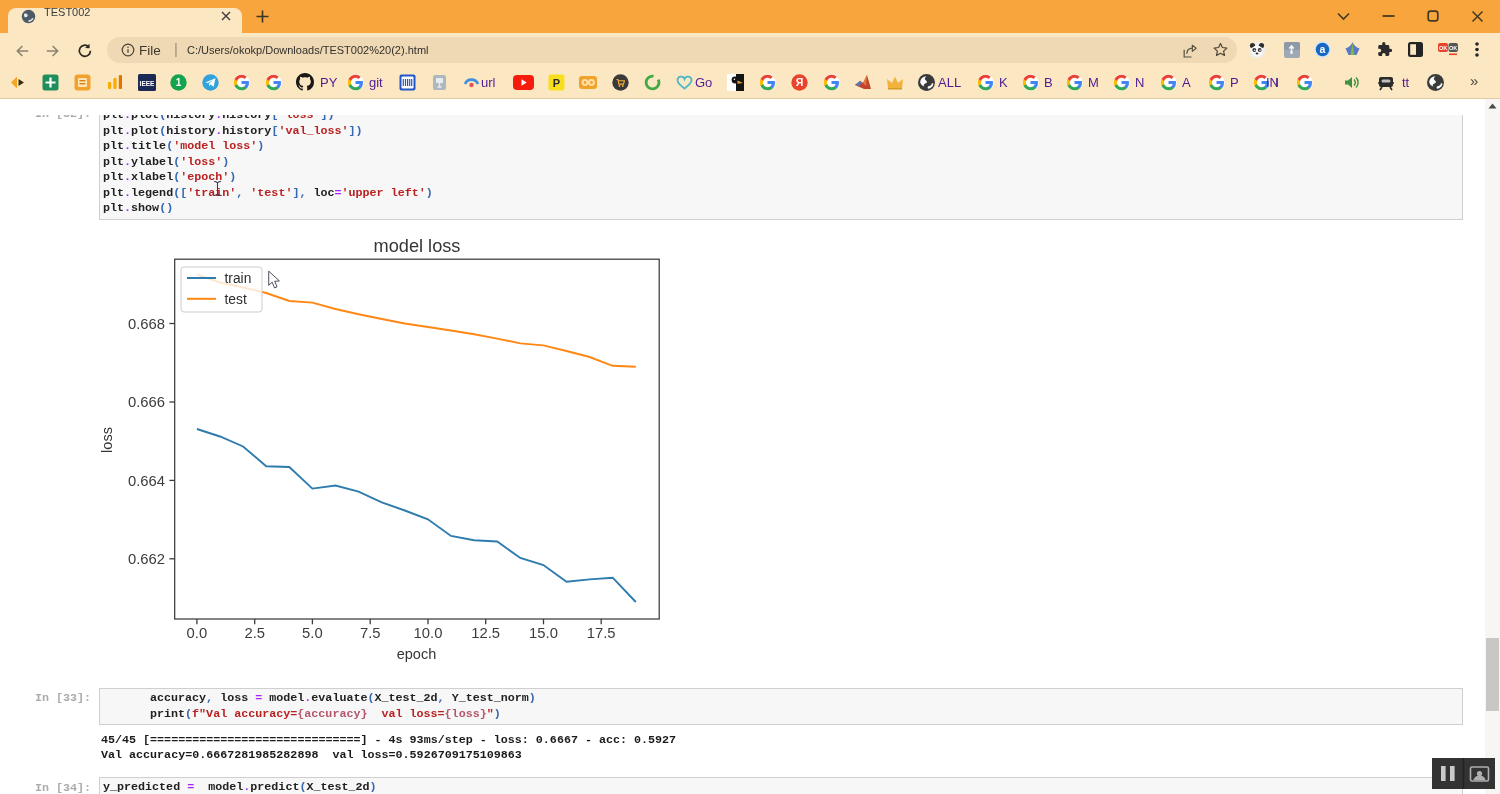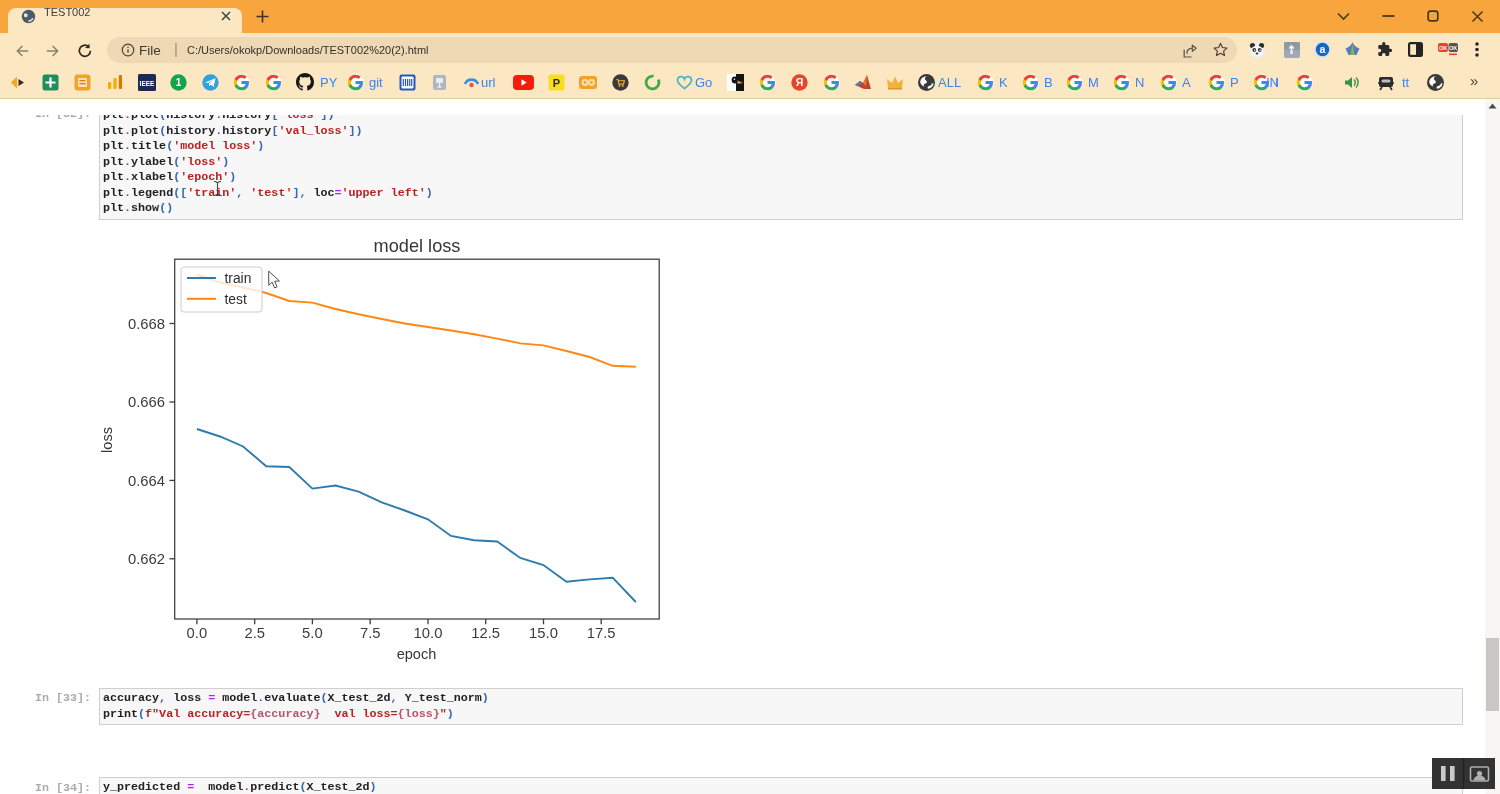--- a/index.html
+++ b/index.html
@@ -9,21 +9,21 @@
   
   #titlebar { position:absolute; left:0; top:0; width:1500px; height:33px; background:#F8A53E; }
   #tab { position:absolute; left:8px; top:8px; width:234px; height:25px; background:#FCE7C3;
     border-radius:8px 8px 0 0; }
   #toolbar { position:absolute; left:0; top:33px; width:1500px; height:33px; background:#FCE7C3; }
   #bookmarks { position:absolute; left:0; top:66px; width:1500px; height:33px; background:#FCE7C3;
     border-bottom:1px solid #E2CBA3; }
   #omnibox { position:absolute; left:107px; top:37px; width:1130px; height:26px; background:#EFD8B4;
     border-radius:14px; }
   .bm { position:absolute; top:74px; height:17px; display:flex; align-items:center; gap:5px;
-    font-size:13px; color:#3b82f6; }
+    font-size:13px; color:#4c1d95; }
   
   #content { position:absolute; left:0; top:99px; width:1485px; height:695px; background:#fff; overflow:hidden;margin-top:16px; }
   .mono { font-family:"Liberation Mono", monospace; font-size:11.7px; font-weight:600; line-height:15.5px; white-space:pre; }
   .cellin { position:absolute; left:99px; width:1364px; background:#F7F7F7; border:1px solid #CFCFCF; }
   .prompt { position:absolute; color:#ABABAB; font-family:"Liberation Mono", monospace; font-size:11.7px; font-weight:600; }
   .code { color:#212121; }
   .s { color:#BA2121; }
   .o { color:#AA22FF; }
   .p { color:#3568B0; }
   .si { color:#B5566B; }
@@ -385,24 +385,26 @@
       <text x="332" y="408.2">10.0</text>
         <text x="389.7" y="408.2">12.5</text>
       <text x="447.5" y="408.2">15.0</text>
         <text x="505.2" y="408.2">17.5</text>
     </g>
     <text x="320.5" y="428.5" font-size="14.5" fill="#363636" text-anchor="middle">epoch</text>
     <text x="15.5" y="210" font-size="14.5" fill="#363636" text-anchor="middle" transform="rotate(-90 15.5 210)">loss</text>
   </svg>
 
   <div class="prompt" style="left:35px;top:576px;">In [33]:</div>
-  <div class="cellin" style="top:573px;height:37px;">
+  <div class="cellin" style="top:573px;height:37px;padding-left:47px;">
     <div class="mono" style="padding:2px 3px;"><span class="code">accuracy</span><span class="p">,</span> <span class="code">loss</span> <span class="o">=</span> <span class="code">model</span><span class="o">.</span><span class="code">evaluate</span><span class="p">(</span><span class="code">X_test_2d</span><span class="p">,</span> <span class="code">Y_test_norm</span><span class="p">)</span>
 <span class="code">print</span><span class="p">(</span><span class="s">f"Val accuracy=</span><span class="si">{accuracy}</span><span class="s">  val loss=</span><span class="si">{loss}</span><span class="s">"</span><span class="p">)</span></div>
   </div>
+  <div class="mono out" style="position:absolute;left:101px;top:617.5px;">45/45 [==============================] - 4s 93ms/step - loss: 0.6667 - acc: 0.5927
+Val accuracy=0.6667281985282898  val loss=0.5926709175109863</div>
 
   <div class="prompt" style="left:35px;top:666px;">In [34]:</div>
   <div class="cellin" style="top:662px;height:40px;">
     <div class="mono" style="padding:2px 3px;"><span class="code">y_predicted</span> <span class="o">=</span>  <span class="code">model</span><span class="o">.</span><span class="code">predict</span><span class="p">(</span><span class="code">X_test_2d</span><span class="p">)</span></div>
   </div>
 </div>
 <div id="sbar"></div>
 <div id="sthumb"></div>
 <div id="pip"></div>
 <svg class="abs" style="left:1432px;top:758px" width="63" height="31" viewBox="0 0 63 31">

